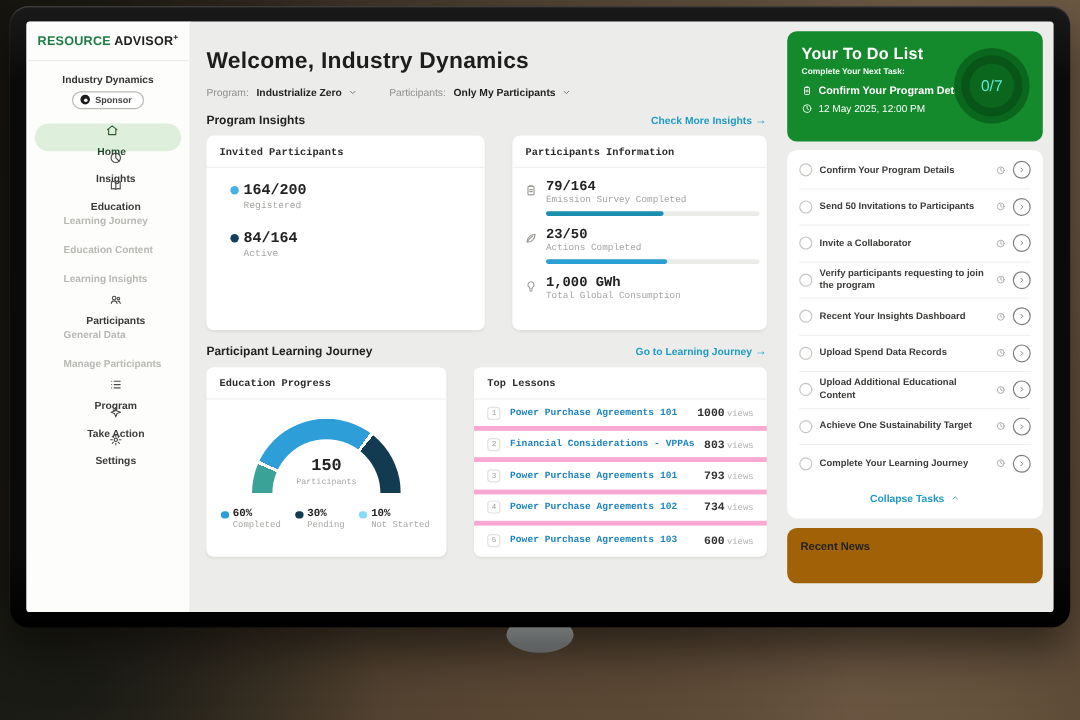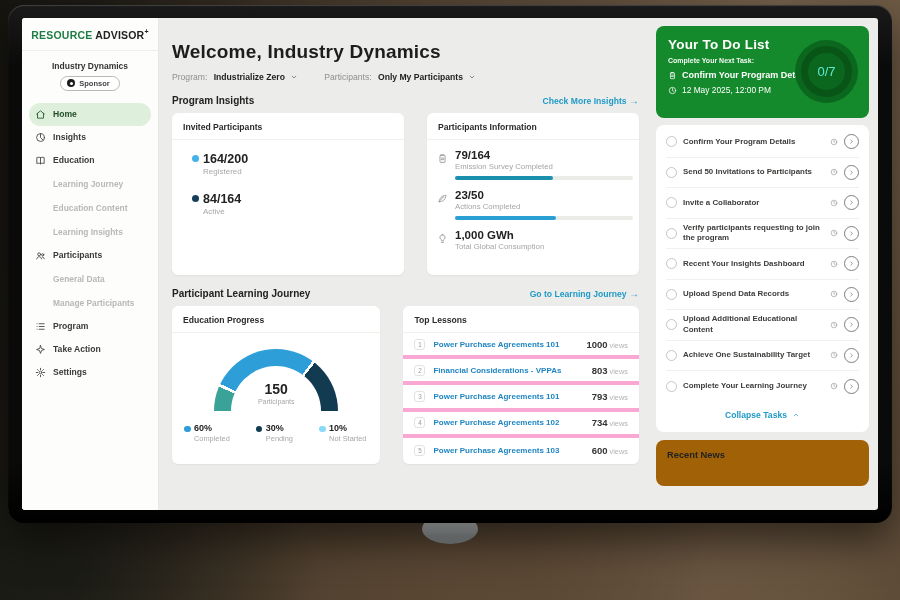--- a/index.html
+++ b/index.html
@@ -29,38 +29,38 @@
   
   .sidebar { width:137px; background:#fdfdfc; border-right:1px solid #e7e7e4; padding-top:10px; flex:none; }
   .logo { text-align:center; font-size:10.5px; font-weight:bold; letter-spacing:.2px; padding-bottom:9px; border-bottom:1px solid #eeeeec; }
   .logo .g { color:#1e7d45; } .logo .d { color:#222; } .logo sup { font-size:7px; }
   .org { text-align:center; font-size:8.5px; font-weight:bold; color:#333; margin-top:10px; }
   .sponsor { display:flex; align-items:center; gap:4px; width:max-content; margin:5px auto 0;
     border:1px solid #b9b9b5; border-radius:9px; padding:2px 9px 2px 6px; font-size:7.5px; font-weight:bold; color:#444; background:#fff; }
   .sponsor .dot { width:8px; height:8px; border-radius:50%; background:#1c1c1c; position:relative; }
   .sponsor .dot::after { content:""; position:absolute; left:2.5px; top:2.5px; width:3px; height:3px; border-radius:50%; background:#fff; }
   .nav { margin-top:12px; }
-  .nav-item { display:flex; align-items:center; gap:7px; height:23px; padding-left:13px; font-size:8.6px; font-weight:bold; color:#3a3a38; cursor:default; }
+  .nav-item { display:flex; align-items:center; gap:7px; height:23px; padding-left:13px; font-size:8.6px; font-weight:bold; color:#3a3a38; cursor:default;flex-direction:column; }
   .nav-item svg { width:11px; height:11px; color:#4a4a48; flex:none; }
   .nav-item.active { background:#def0dc; border-radius:12px; margin:0 7px; padding-left:6px; color:#234d2b; }
   .nav-item.active svg { color:#2a5c34; }
   .nav-sub { height:24px; display:flex; align-items:center; padding-left:31px; font-size:8.4px; color:#b8b8b4; font-weight:bold; }
 
   
   .main { flex:1; padding:14px 12px 0 13px; min-width:0; }
   .h1 { font-size:19px; font-weight:bold; color:#1d1d1b; margin-top:9px; letter-spacing:.2px; }
   .filters { display:flex; align-items:center; gap:26px; margin-top:9px; font-size:8.6px; }
   .filters .lbl { color:#8f8f8c; }
   .filters .val { font-weight:bold; color:#222; margin-left:4px; }
   .filters svg { width:8px; height:8px; color:#555; margin-left:3px; vertical-align:-1px; display:inline-block; }
   .sec-row { display:flex; align-items:center; justify-content:space-between; margin-top:13px; }
   .sec-title { font-size:10px; font-weight:bold; color:#222; }
   .sec-link { font-size:8.6px; font-weight:bold; color:#1f9ac6; cursor:pointer; }
   .sec-link .arr { font-size:10px; }
-  .cards { display:flex; gap:23px; margin-top:7px; }
+  .cards { display:flex; gap:23px; margin-top:7px;font-family:Liberation Mono, monospace; }
   .card { background:#fff; border-radius:6px; box-shadow:0 1px 2px rgba(0,0,0,.05); }
   .card-head { font-size:8.6px; font-weight:bold; color:#2b2b2b; padding:9px 11px 7px; border-bottom:1px solid #f0f0ed; }
 
   
   .card-invited { width:248px; height:162px; }
   .inv-body { display:flex; align-items:center; gap:16px; padding:12px 10px 0 20px; }
   .donut { width:100px; height:100px; border-radius:50%; position:relative; flex:none;
     background:conic-gradient(from 318deg,#2d9fae 0 82%,#e9e9e6 0); }
   .donut::before { content:""; position:absolute; inset:13px; border-radius:50%; background:#fff; }
   .donut-inner { position:absolute; inset:17px; border-radius:50%;

